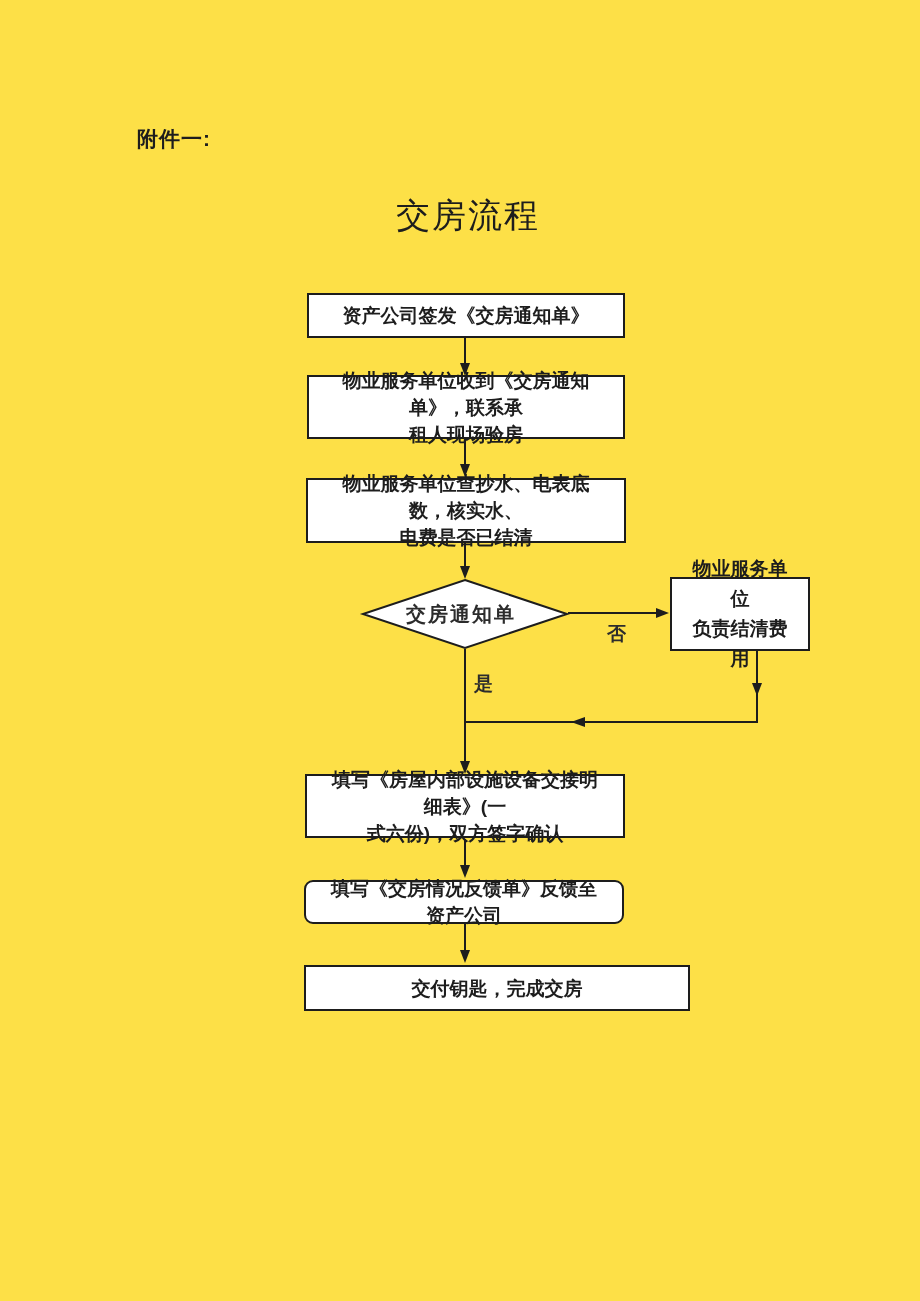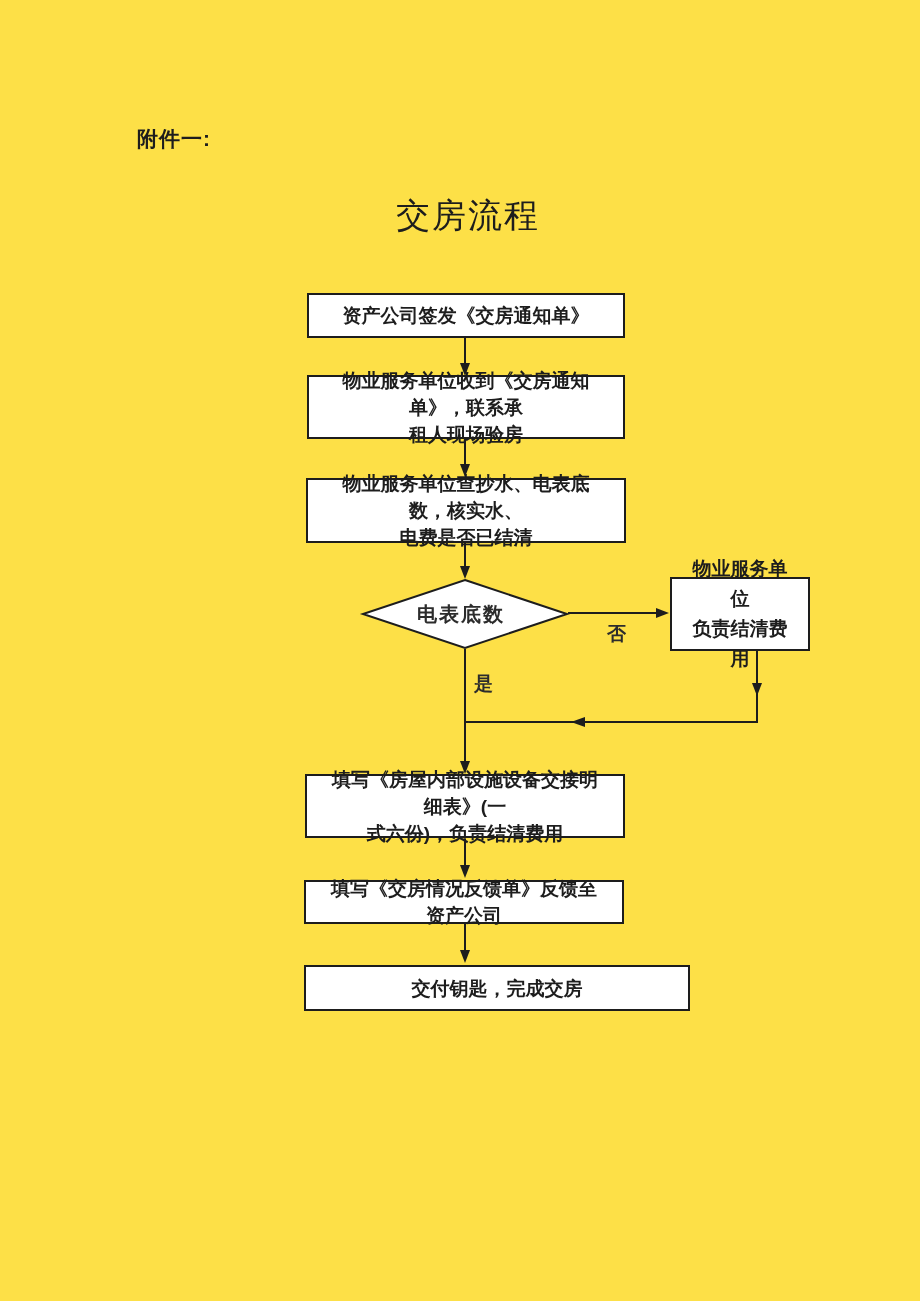--- a/index.html
+++ b/index.html
@@ -53,21 +53,21 @@
     font-weight: 700;
     line-height: 27px;
     white-space: pre-line;
     padding: 2px 16px;
   }
   .node-issue      { left: 307px; top: 293px; width: 318px; height: 45px; }
   .node-receive    { left: 307px; top: 375px; width: 318px; height: 64px; }
   .node-check      { left: 306px; top: 478px; width: 320px; height: 65px; }
   .node-settle     { left: 670px; top: 577px; width: 140px; height: 74px; line-height: 30px; }
   .node-fill-list  { left: 305px; top: 774px; width: 320px; height: 64px; }
-  .node-feedback   { left: 304px; top: 880px; width: 320px; height: 44px; }
+  .node-feedback   { left: 304px; top: 880px; width: 320px; height: 44px; border-radius: 9px; }
   .node-keys       { left: 304px; top: 965px; width: 386px; height: 46px; }
   .diamond-text {
     position: absolute;
     left: 363px;
     top: 601px;
     width: 196px;
     text-align: center;
     font-size: 20px;
     font-weight: 700;
     color: #2c2c2c;
@@ -144,27 +144,27 @@
   </svg>
 
   <div class="node node-issue">资产公司签发《交房通知单》</div>
 
   <div class="node node-receive">物业服务单位收到《交房通知单》，联系承
 租人现场验房</div>
 
   <div class="node node-check">物业服务单位查抄水、电表底数，核实水、
 电费是否已结清</div>
 
-  <div class="diamond-text">电表底数</div>
+  <div class="diamond-text">交房通知单</div>
 
   <div class="node node-settle">物业服务单位
 负责结清费用</div>
 
   <div class="node node-fill-list">填写《房屋内部设施设备交接明细表》(一
-式六份)，负责结清费用</div>
+式六份)，双方签字确认</div>
 
   <div class="node node-feedback">填写《交房情况反馈单》反馈至资产公司</div>
 
   <div class="node node-keys">交付钥匙，完成交房</div>
 
   <span class="edge-label edge-label-no">否</span>
 
   <span class="edge-label edge-label-yes">是</span>
 
 </div>

